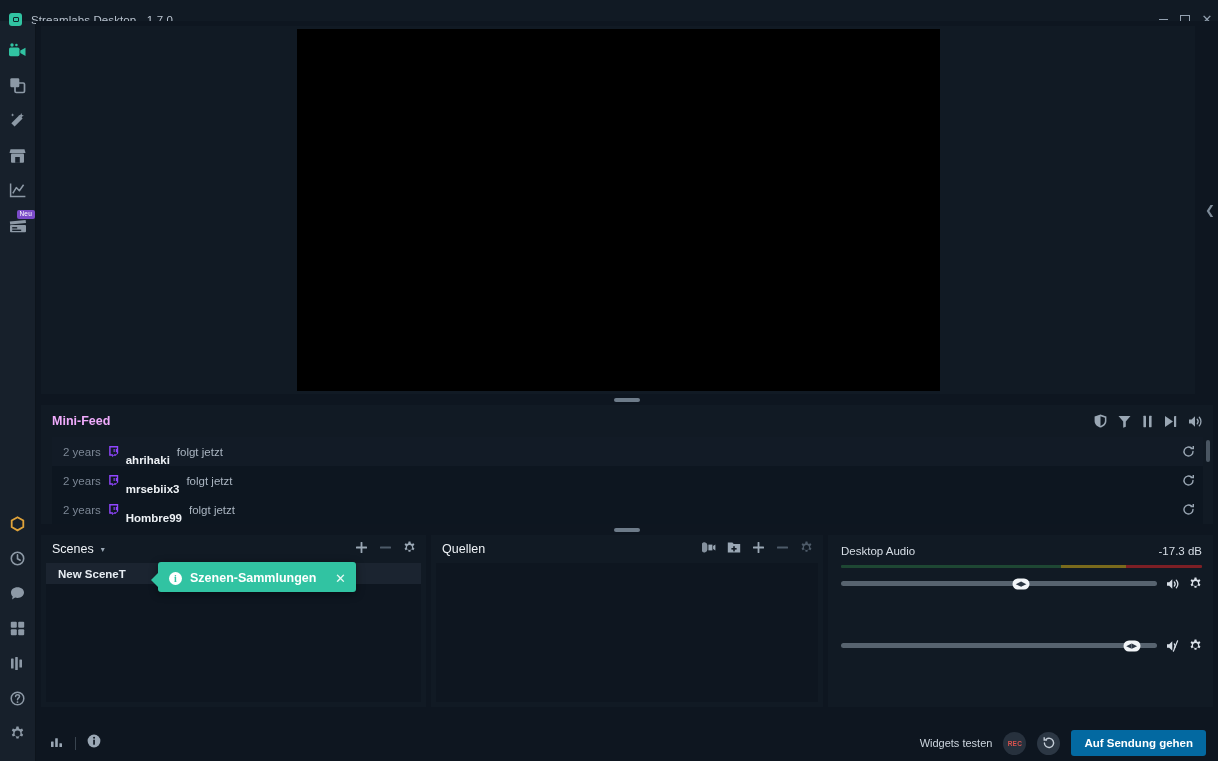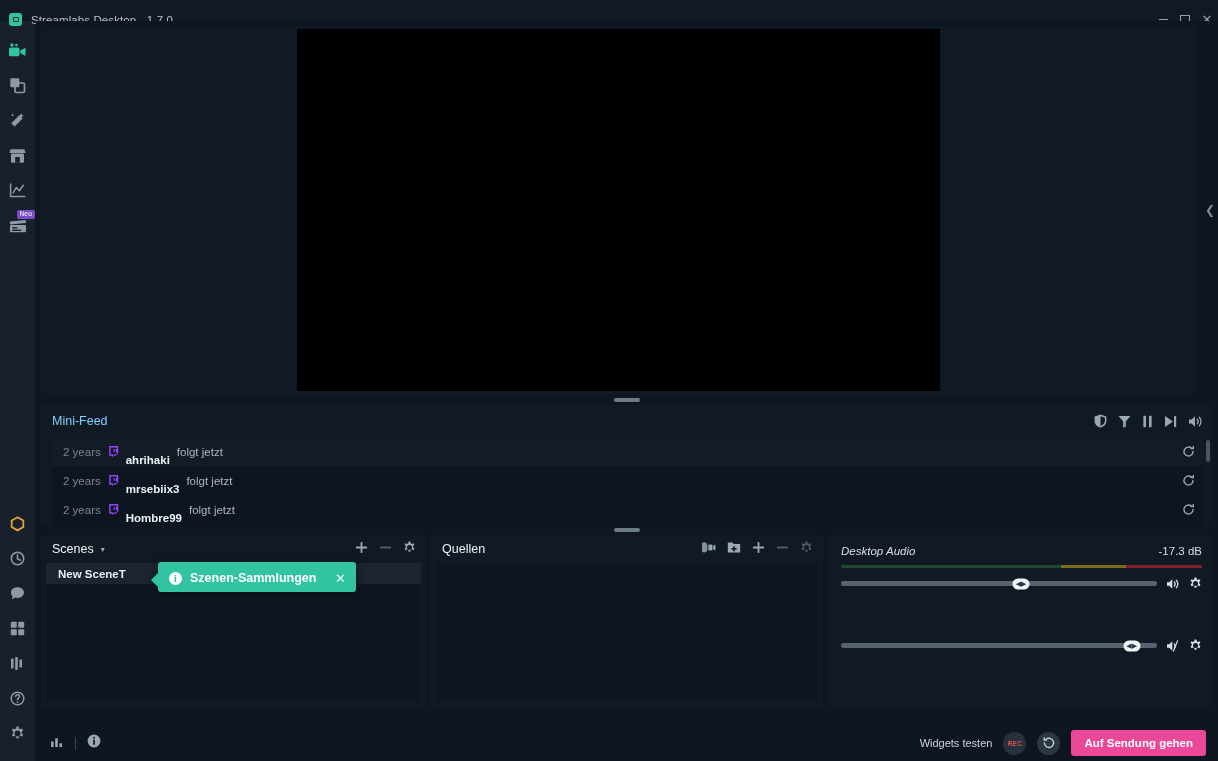--- a/index.html
+++ b/index.html
@@ -72,21 +72,21 @@
     height: 11px; display: flex; align-items: center; justify-content: center;
     margin: 0 5px 0 5px;
   }
   .grip::before { content:""; width: 26px; height: 4px; border-radius: 2px; background:#6d7b89;}
 
   
   .minifeed { margin: 0 5px 0 5px; background:#111a24; }
   .mf-header {
     height: 32px; display: flex; align-items: center; padding: 0 10px 0 11px;
   }
-  .mf-title { font-size: 12.5px; font-weight: normal; color: #7dd3fc; }
+  .mf-title { font-size: 12.5px; font-weight: bold; color: #f0abfc; }
   .mf-tools { margin-left: auto; display: flex; gap: 11px; align-items: center; color:#9aa7b4;}
   .mf-tools span { display: flex; align-items: center; }
   .mf-rows { padding: 0 10px 0 11px; position: relative; }
   .mf-row {
     height: 29px; display: flex; align-items: center; background: #0d1620;
     padding: 0 8px 0 11px; margin-bottom: 0px; font-size: 11.5px;
   }
   .mf-row:nth-child(2) { background: #121b26; }
   .mf-age { color: #7c8795; margin-right: 7px; }
   .tw-ico { color: #9146FF; margin-right: 7px; display:flex; }
@@ -113,21 +113,21 @@
   .dock-tools .dim { color:#4d5a68; }
   .dock-body { flex: 1 1 auto; background:#0e1620; margin: 0 5px 5px 5px; position: relative; }
   .scene-item {
     height: 21px; background:#1b2430; display:flex; align-items:center;
     padding-left: 12px; font-size: 11.5px; font-weight: bold; color:#e7edf3;
   }
 
   
   .mix-item { padding: 10px 11px 0 13px; }
   .mix-top { display: flex; align-items: baseline; font-size: 11.5px; }
-  .mix-name { color: #d7dee6; font-style: italic; }
+  .mix-name { color: #d7dee6; }
   .mix-db { margin-left: auto; color: #d7dee6; }
   .meter { height: 3px; margin-top: 8px; display: flex; border-radius: 1px; overflow: hidden; }
   .meter .g { background: #1e4733; }
   .meter .y { background: #7a6a1c; }
   .meter .r { background: #7d1f25; }
   .mix-ctl { display: flex; align-items: center; margin-top: 9px; gap: 9px; }
   .slider { flex: 1 1 auto; height: 5px; background: #57636f; border-radius: 3px; position: relative; }
   .knob {
     position: absolute; top: 50%; transform: translate(-50%, -50%);
     width: 17px; height: 11px; background: #f2f5f8; border-radius: 6px;
@@ -171,21 +171,21 @@
   .rec-btn {
     width: 23px; height: 23px; border-radius: 50%; background: #27313d;
     display: flex; align-items: center; justify-content: center;
     color: #d9534f; font-size: 6.5px; font-weight: bold; letter-spacing: .2px;
   }
   .replay-btn {
     width: 23px; height: 23px; border-radius: 50%; background: #2c3744;
     display: flex; align-items: center; justify-content: center; color: #c3ccd6;
   }
   .golive {
-    background: #ec4899; color: #ffffff; font-size: 11.5px; font-weight: bold;
+    background: #0369a1; color: #ffffff; font-size: 11.5px; font-weight: bold;
     border-radius: 3px; padding: 7px 13px; border: none;
   }
 </style>
 </head>
 <body>
 
 <div class="titlebar">
   <div class="app-logo">
       <i></i>
     </div>

